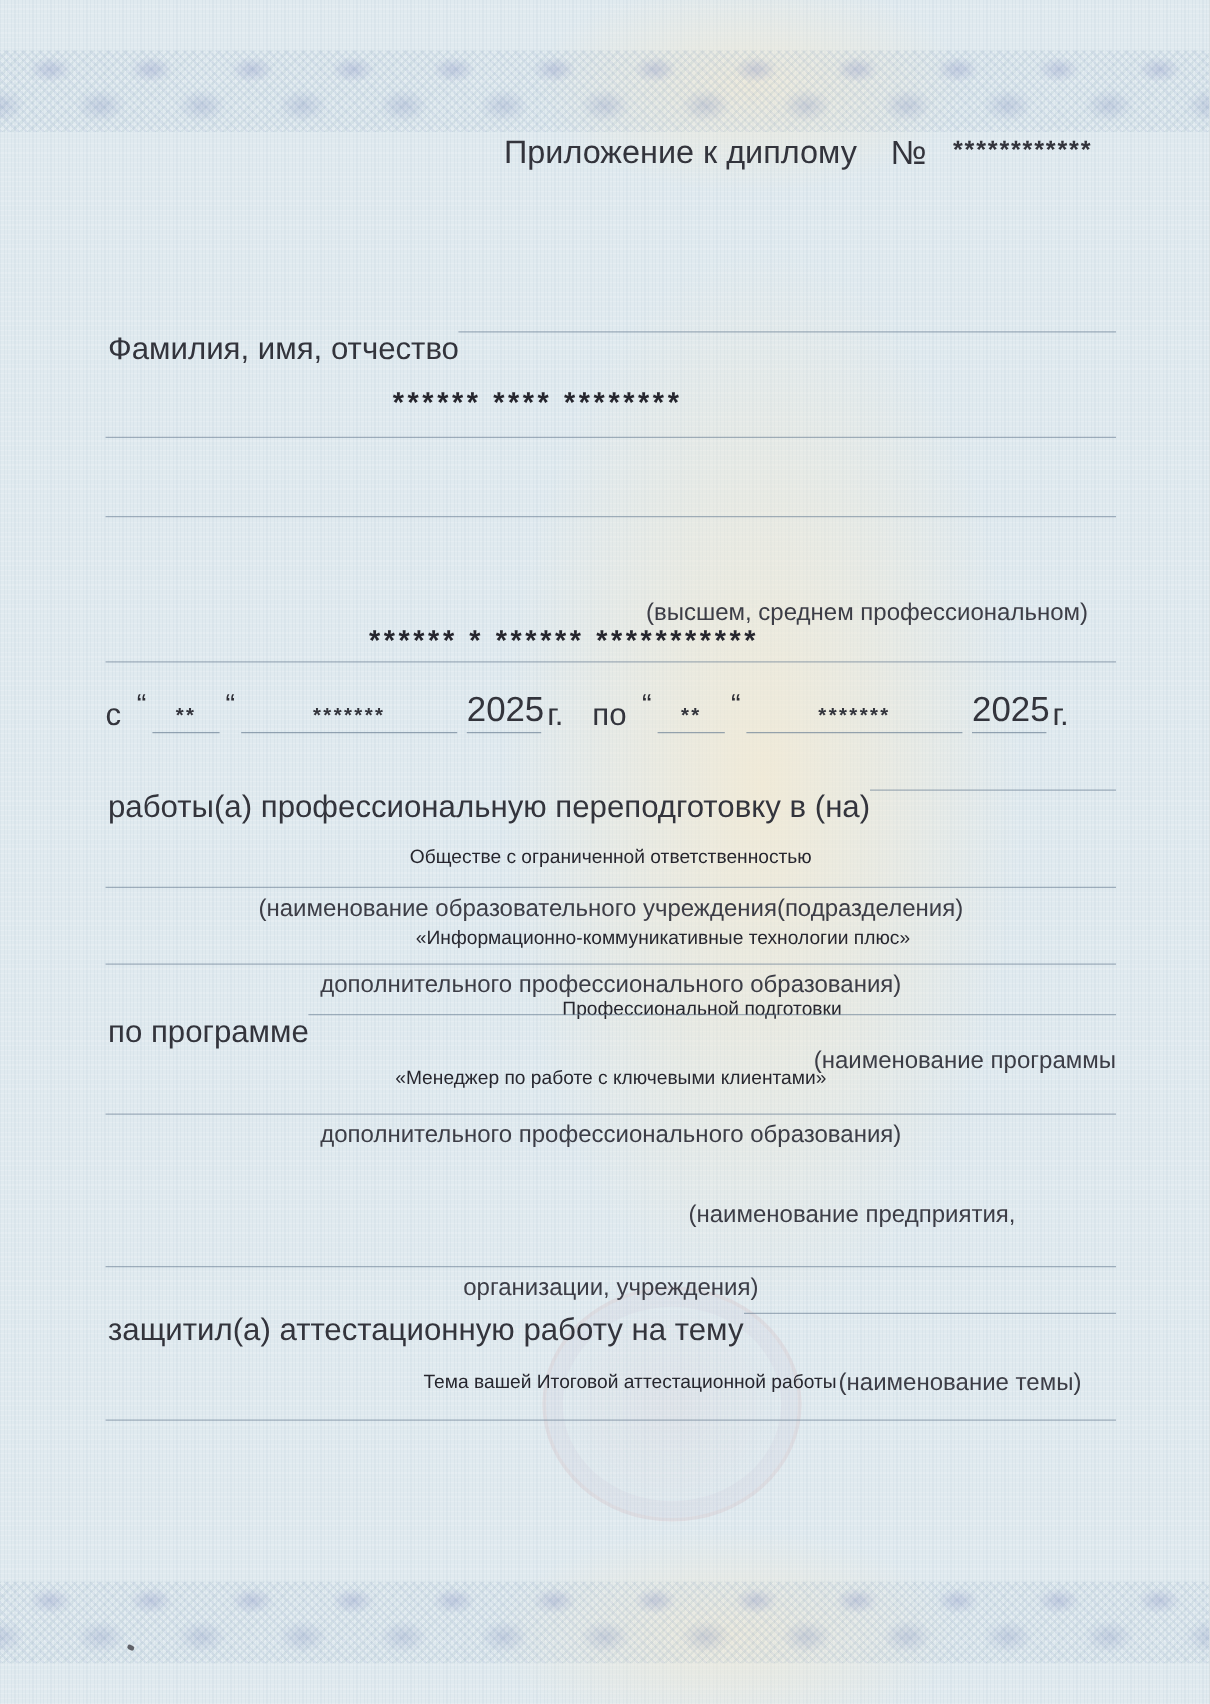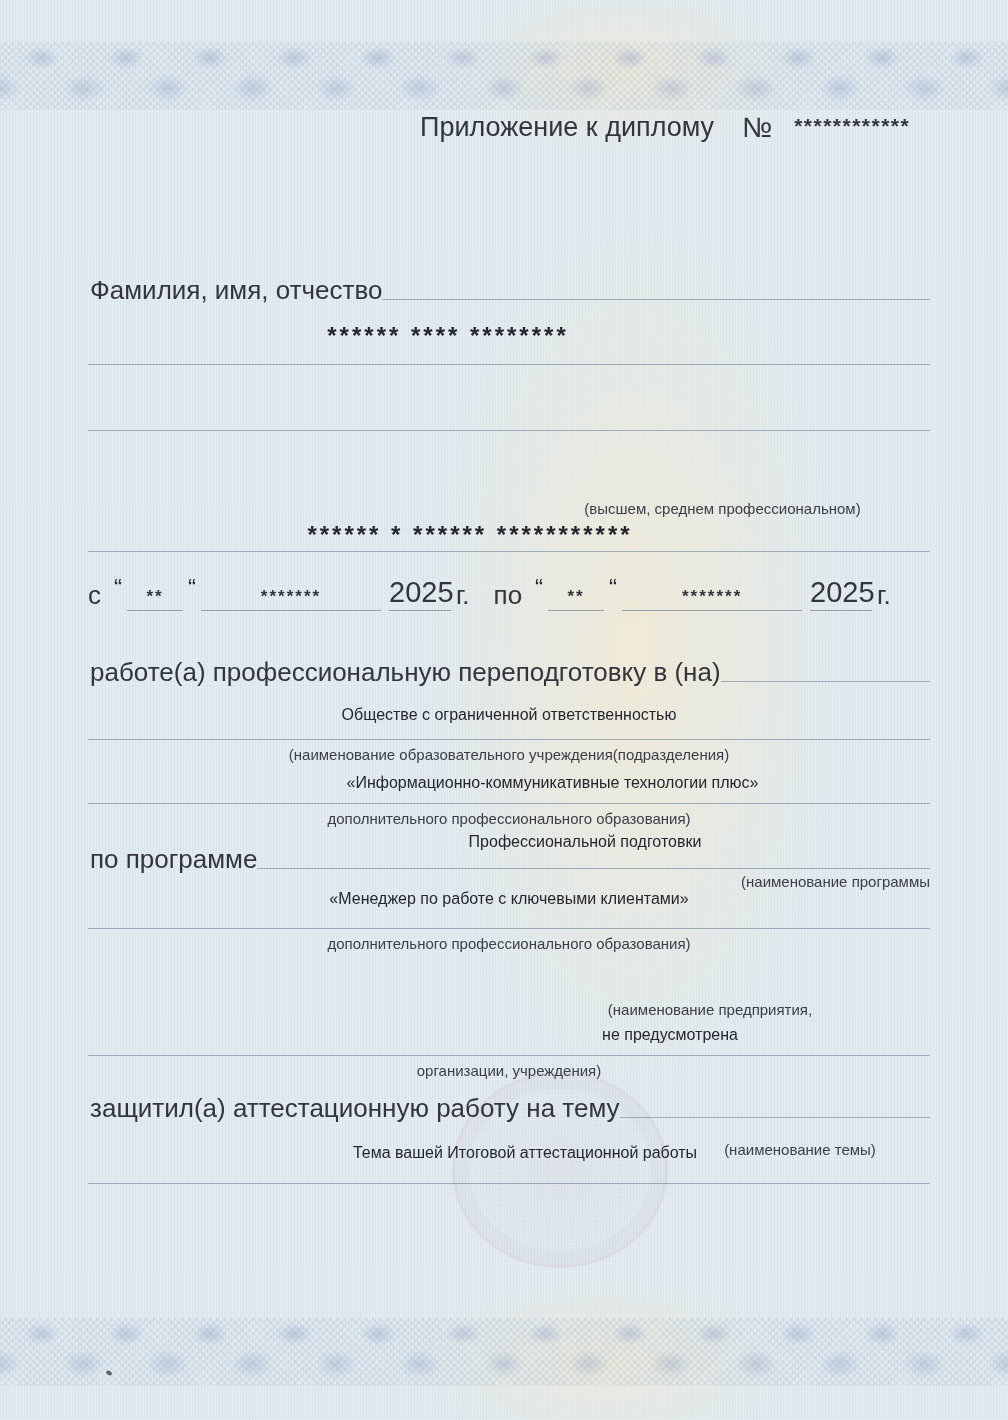--- a/index.html
+++ b/index.html
@@ -27,23 +27,23 @@
   }
   .seal{
     position:absolute; left:452px; top:1072px; width:210px; height:190px; border-radius:50%;
     border:3px solid rgba(205,165,170,0.20);
     box-shadow: inset 0 0 0 14px rgba(190,165,195,0.10);
     background:radial-gradient(circle at 50% 50%, rgba(205,170,180,0.10), rgba(205,170,180,0) 70%);
   }
   .lbl{font-size:26px; line-height:1.12; white-space:nowrap;}
   .val{font-size:16px; color:#26262e; white-space:nowrap;}
   .stars{font-weight:bold; letter-spacing:3px;}
-  .hint{font-size:15px; color:#3c3d46; text-align:center; position:absolute;}
+  .hint{font-size:20px; color:#3c3d46; text-align:center; position:absolute;}
   .hr{position:absolute; left:88px; width:842px; border-bottom:1.2px solid rgba(110,130,150,0.60); height:0;}
-  .fieldrow{position:absolute; left:88px; width:842px; display:flex; align-items:flex-end;}
+  .fieldrow{position:absolute; left:88px; width:842px; display:flex; align-items:flex-start;}
   .fieldrow .lbl{padding-left:2px;}
   .fill{flex:1; border-bottom:1.2px solid rgba(110,130,150,0.60); margin-bottom:5px; min-width:20px;}
   .center{position:absolute; text-align:center;}
   
   .daterow{position:absolute; left:88px; top:578px; width:860px; display:flex; align-items:flex-end;}
   .dlabel{font-size:26px; margin-right:8px;}
   .dquote{font-size:24px; margin:0 5px; transform:translateY(-9px); color:#2c2c34;}
   .dcell{border-bottom:1.2px solid rgba(110,130,150,0.70); text-align:center; padding-bottom:3px;}
   .dcell.day{width:56px; font-size:17px; font-weight:bold; letter-spacing:2px;}
   .dcell.month{width:180px; font-size:17px; font-weight:bold; letter-spacing:2px;}
@@ -96,42 +96,41 @@
     <span class="dlabel gap2">по</span>
     <span class="dquote">“</span>
     <span class="dcell day">**</span>
     <span class="dquote">“</span>
     <span class="dcell month">*******</span>
     <span class="dcell year">2025</span>
     <span class="dsuffix">г.</span>
   </div>
 
   <div class="fieldrow" style="top:658px;">
-    <span class="lbl">работе(а) профессиональную переподготовку в (на)</span>
+    <span class="lbl">работы(а) профессиональную переподготовку в (на)</span>
     <span class="fill"></span>
   </div>
   <div class="center val" style="left:88px; top:706px; width:842px;">Обществе с ограниченной ответственностью</div>
   <div class="hr" style="top:739px;"></div>
   <div class="hint" style="left:88px; top:746px; width:842px;text-align:center;">(наименование образовательного учреждения(подразделения)</div>
   <div class="center val" style="left:130px; top:774px; width:845px;">«Информационно-коммуникативные технологии плюс»</div>
   <div class="hr" style="top:803px;"></div>
   <div class="hint" style="left:88px; top:810px; width:842px;">дополнительного профессионального образования)</div>
 
   <div class="center val" style="left:240px; top:833px; width:690px;">Профессиональной подготовки</div>
   <div class="fieldrow" style="top:845px;">
     <span class="lbl">по программе</span>
     <span class="fill"></span>
   </div>
   <div class="hint" style="left:300px; top:873px; width:630px;text-align:right;">(наименование программы</div>
   <div class="center val" style="left:88px; top:890px; width:842px;">«Менеджер по работе с ключевыми клиентами»</div>
   <div class="hr" style="top:928px;"></div>
   <div class="hint" style="left:88px; top:935px; width:842px;">дополнительного профессионального образования)</div>
 
   <div class="hint" style="left:490px; top:1001px; width:440px;">(наименование предприятия,</div>
-  <div class="center val" style="left:440px; top:1026px; width:460px;">не предусмотрена</div>
   <div class="hr" style="top:1055px;"></div>
   <div class="hint" style="left:88px; top:1062px; width:842px;">организации, учреждения)</div>
 
   <div class="fieldrow" style="top:1094px;">
     <span class="lbl">защитил(а) аттестационную работу на тему</span>
     <span class="fill"></span>
   </div>
   <div class="hint" style="left:640px; top:1125px; width:320px;margin-top:16px;">(наименование темы)</div>
   <div class="center val" style="left:88px; top:1144px; width:874px;">Тема вашей Итоговой аттестационной работы</div>
   <div class="hr" style="top:1183px;"></div>

